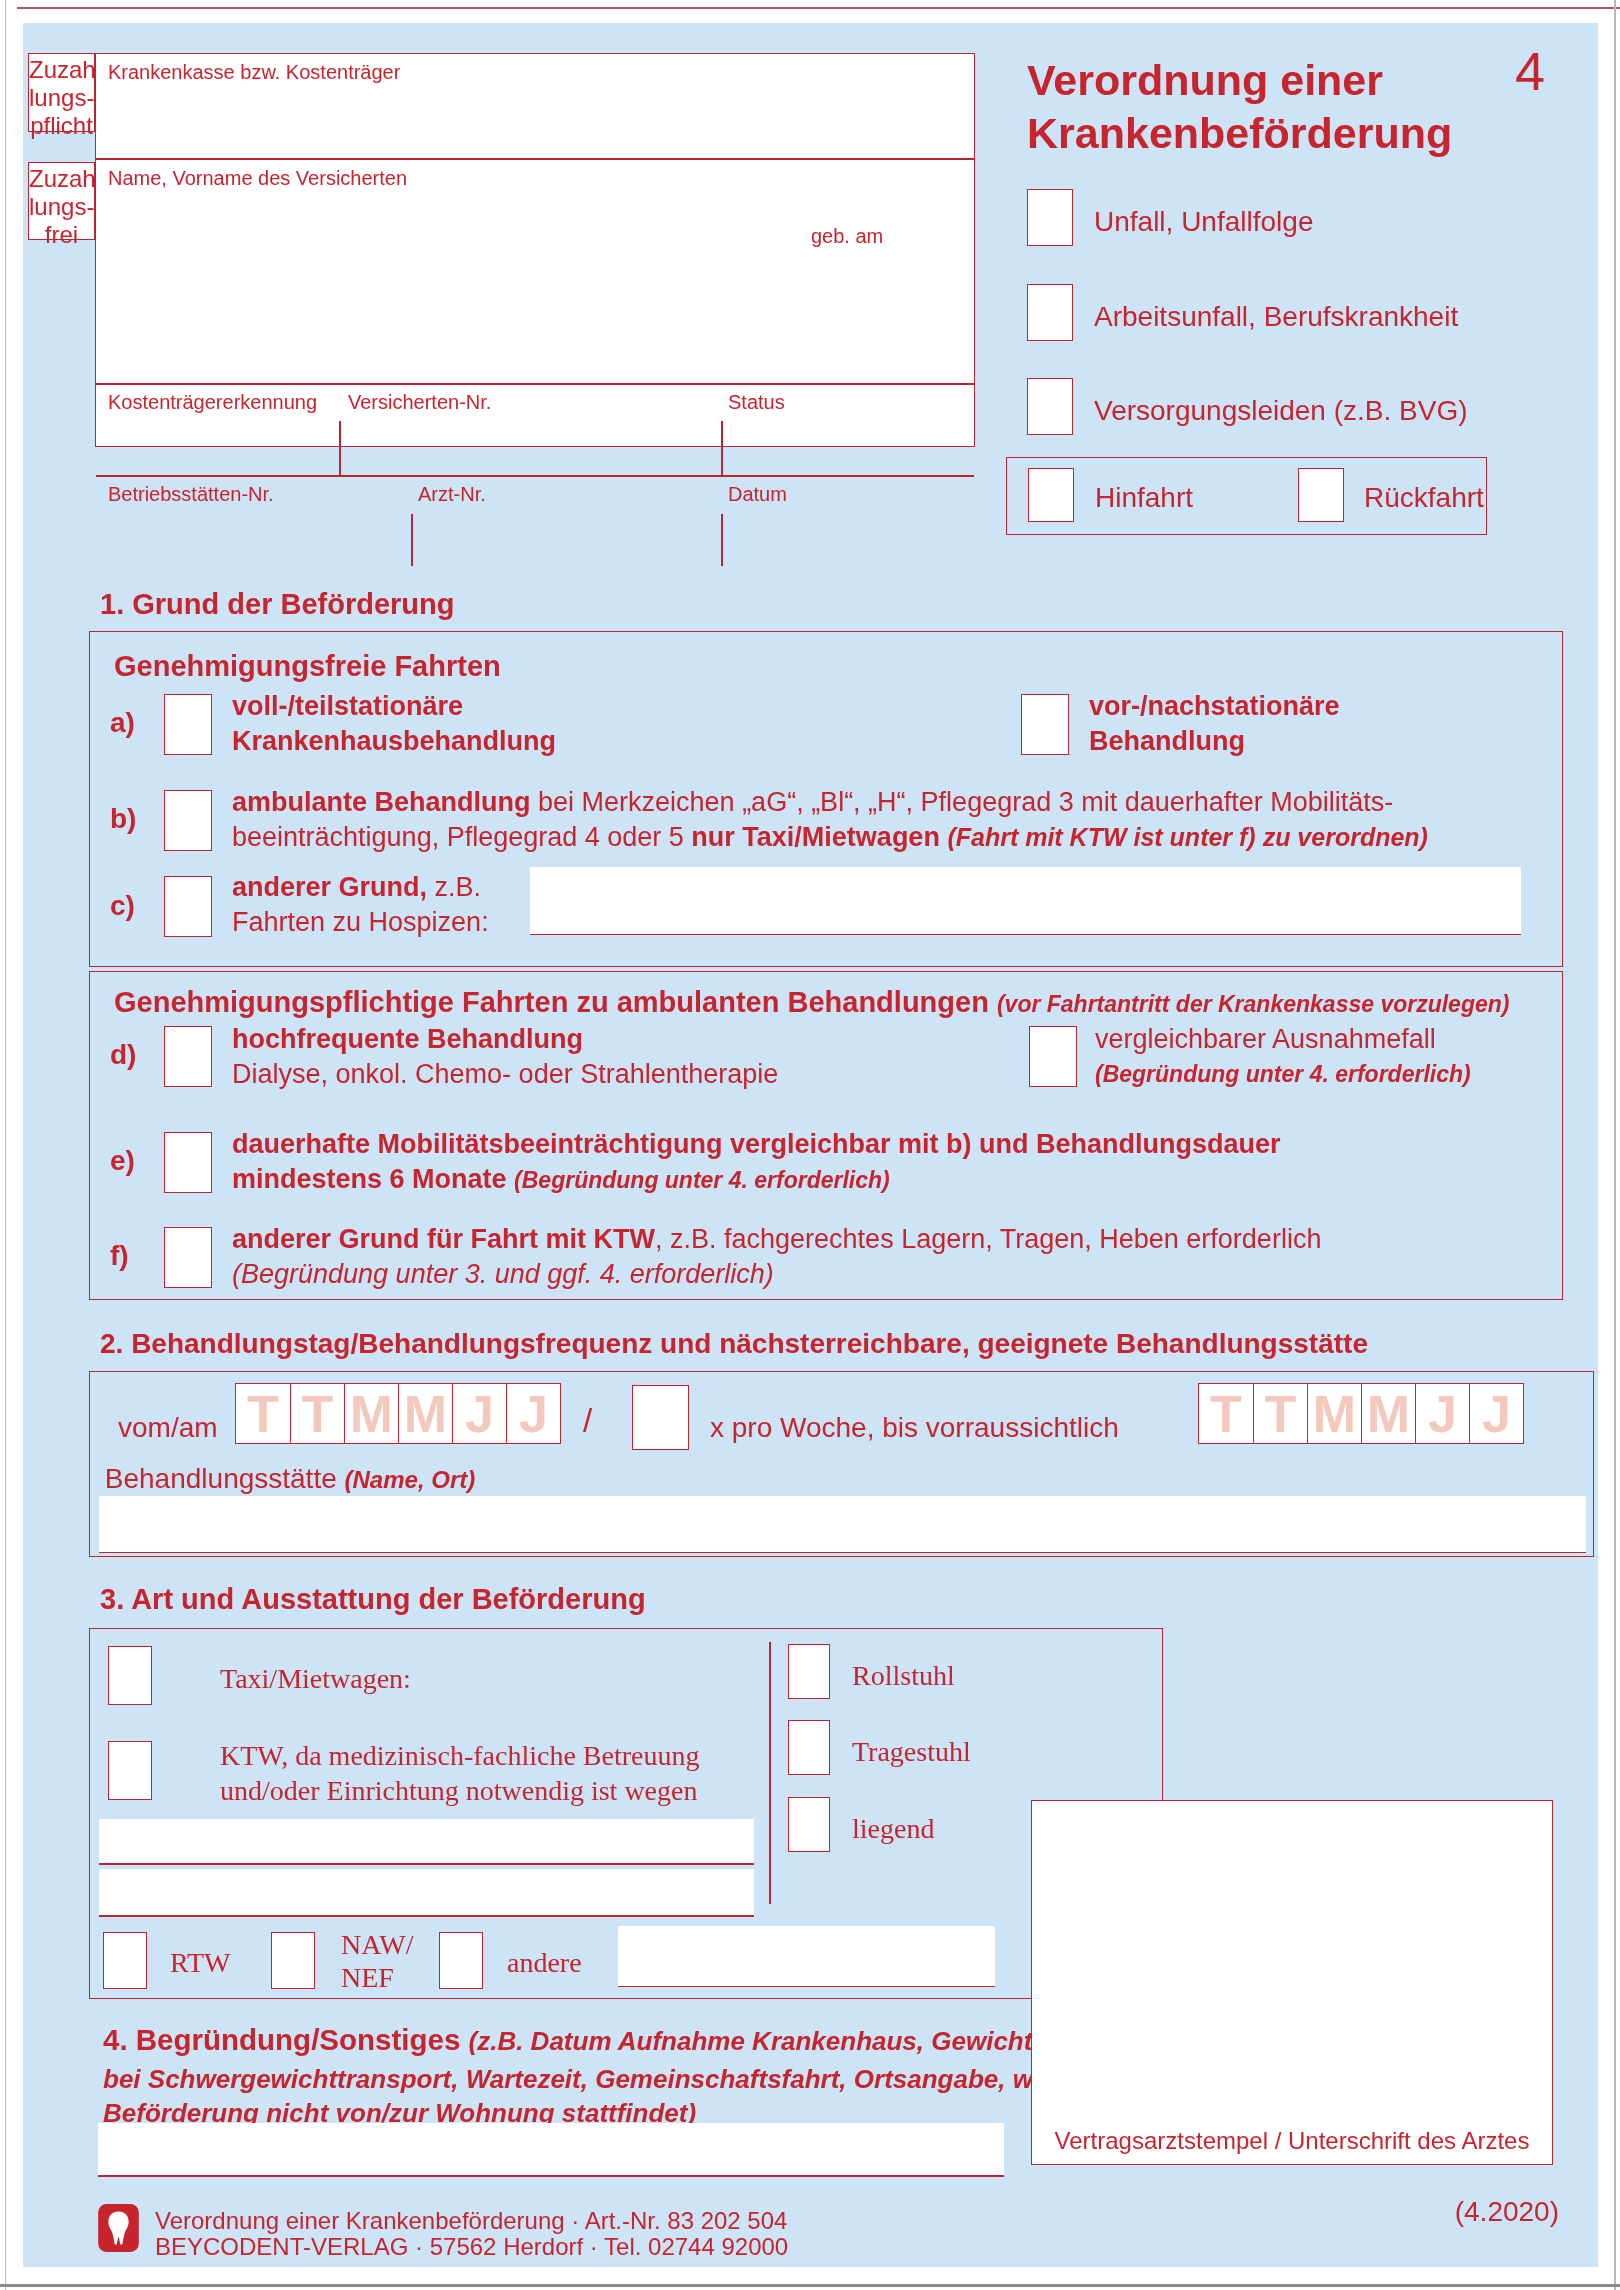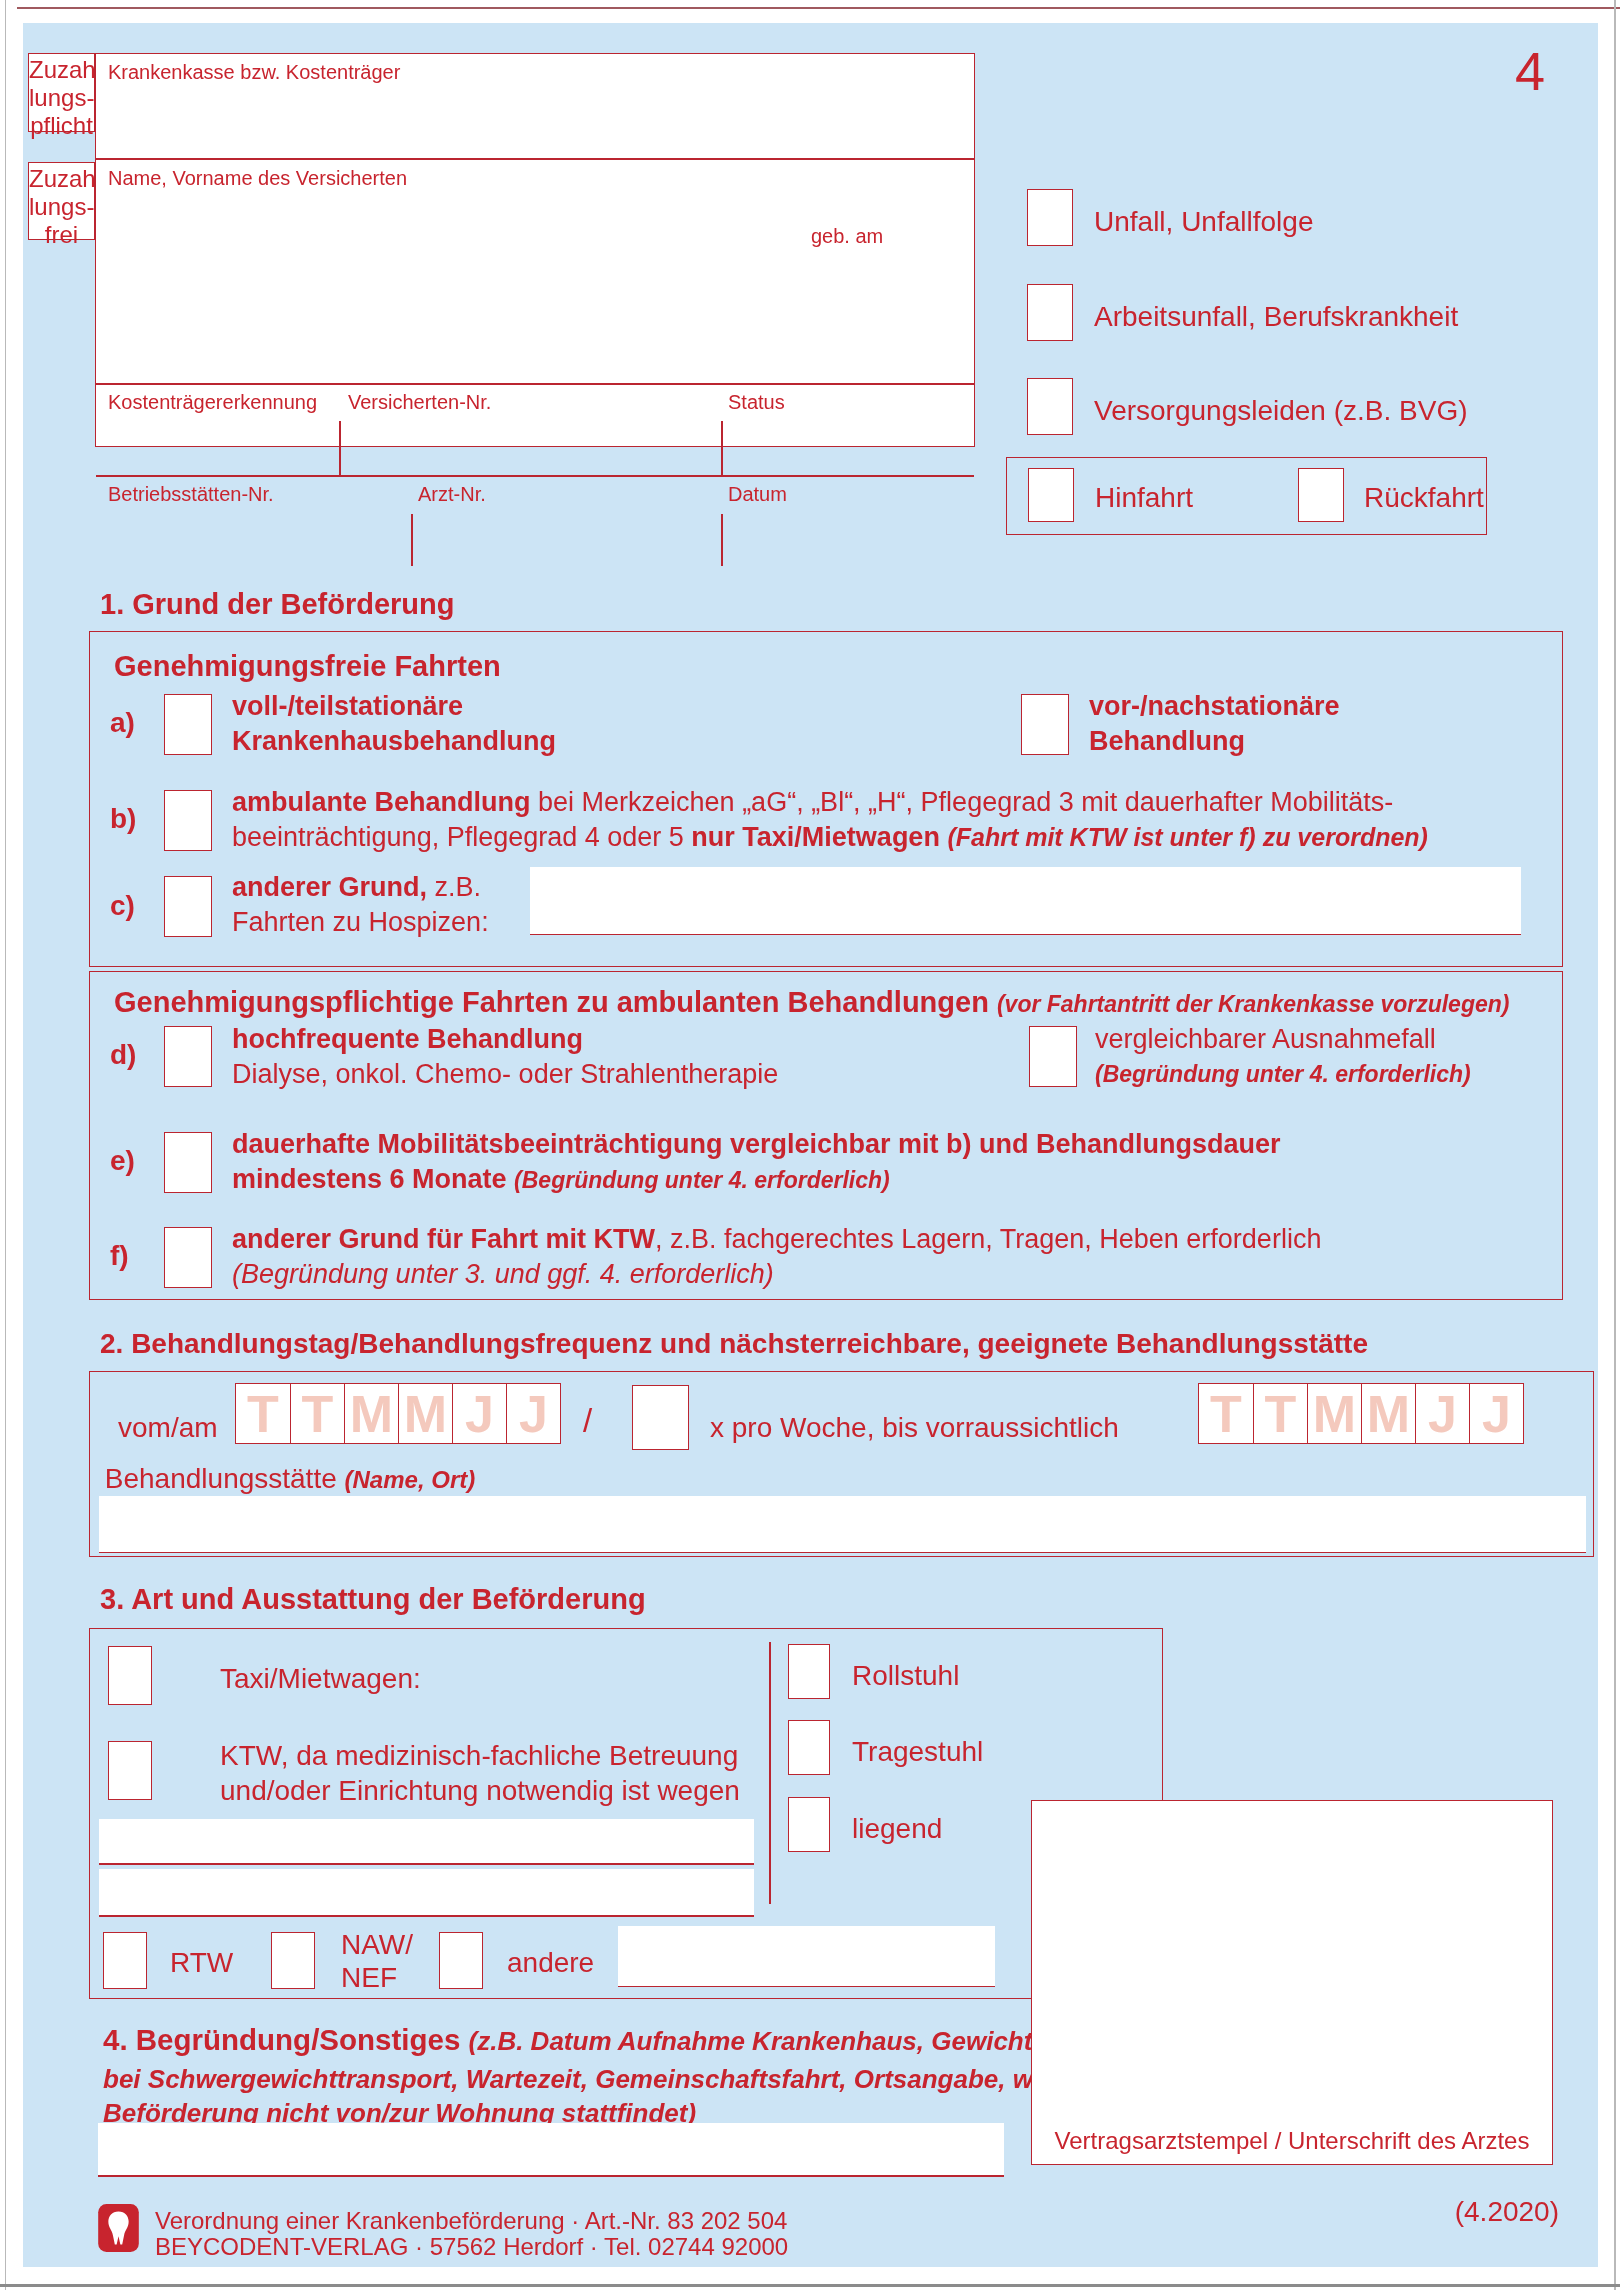--- a/index.html
+++ b/index.html
@@ -69,20 +69,24 @@
     <div class="vtick" style="left:243px;top:367px;height:54px;"></div>
     <div class="vtick" style="left:625px;top:367px;height:54px;"></div>
     <div class="hline" style="top:421px;"></div>
     <div class="abs lab22" style="left:12px;top:428px;">Betriebsstätten-Nr.</div>
     <div class="abs lab22" style="left:322px;top:428px;">Arzt-Nr.</div>
     <div class="abs lab22" style="left:632px;top:428px;">Datum</div>
     <div class="vtick" style="left:315px;top:460px;height:52px;"></div>
     <div class="vtick" style="left:625px;top:460px;height:52px;"></div>
   </div>
 
+  <div class="abs b nw" style="left:1027px;top:54px;font-size:43px;line-height:53px;">
+    <div>Verordnung einer</div>
+    <div>Krankenbeförderung</div>
+  </div>
   <div class="abs" style="left:1515px;top:44px;font-size:54px;line-height:55px;">4</div>
 
   <div class="abs cb" style="left:1027px;top:189px;width:46px;height:57px;"></div>
   <div class="abs t30 nw" style="left:1094px;top:205px;">Unfall, Unfallfolge</div>
 
   <div class="abs cb" style="left:1027px;top:284px;width:46px;height:57px;"></div>
   <div class="abs t30 nw" style="left:1094px;top:300px;">Arbeitsunfall, Berufskrankheit</div>
 
   <div class="abs cb" style="left:1027px;top:378px;width:46px;height:57px;"></div>
   <div class="abs t30 nw" style="left:1094px;top:394px;">Versorgungsleiden (z.B. BVG)</div>
@@ -211,21 +215,21 @@
     </div>
 
     <div class="abs nw" style="left:14.8px;top:90px;">
       <span class="t30">Behandlungsstätte </span><span class="b i t26">(Name, Ort)</span>
     </div>
     <div class="abs wbox uline" style="left:9.2px;top:124px;width:1487px;height:57px;border-bottom-width:1.8px;"></div>
   </div>
 
   <div class="abs b t31 nw" style="left:100px;top:1582px;">3. Art und Ausstattung der Beförderung</div>
 
-  <div class="abs box" style="left:89px;top:1628px;width:1074px;height:371px;">
+  <div class="abs box" style="left:89px;top:1628px;width:1074px;height:371px;font-family:Liberation Serif, serif;">
     <div class="vtick" style="left:679px;top:13px;height:262px;"></div>
 
     <div class="abs cb" style="left:17.5px;top:16.6px;width:44px;height:59px;"></div>
     <div class="abs t30 nw" style="left:130px;top:33px;">Taxi/Mietwagen:</div>
 
     <div class="abs cb" style="left:698px;top:14.8px;width:42px;height:55px;"></div>
     <div class="abs t30 nw" style="left:762px;top:29.5px;">Rollstuhl</div>
 
     <div class="abs cb" style="left:698px;top:91px;width:42px;height:55px;"></div>
     <div class="abs t30 nw" style="left:762px;top:106px;">Tragestuhl</div>

